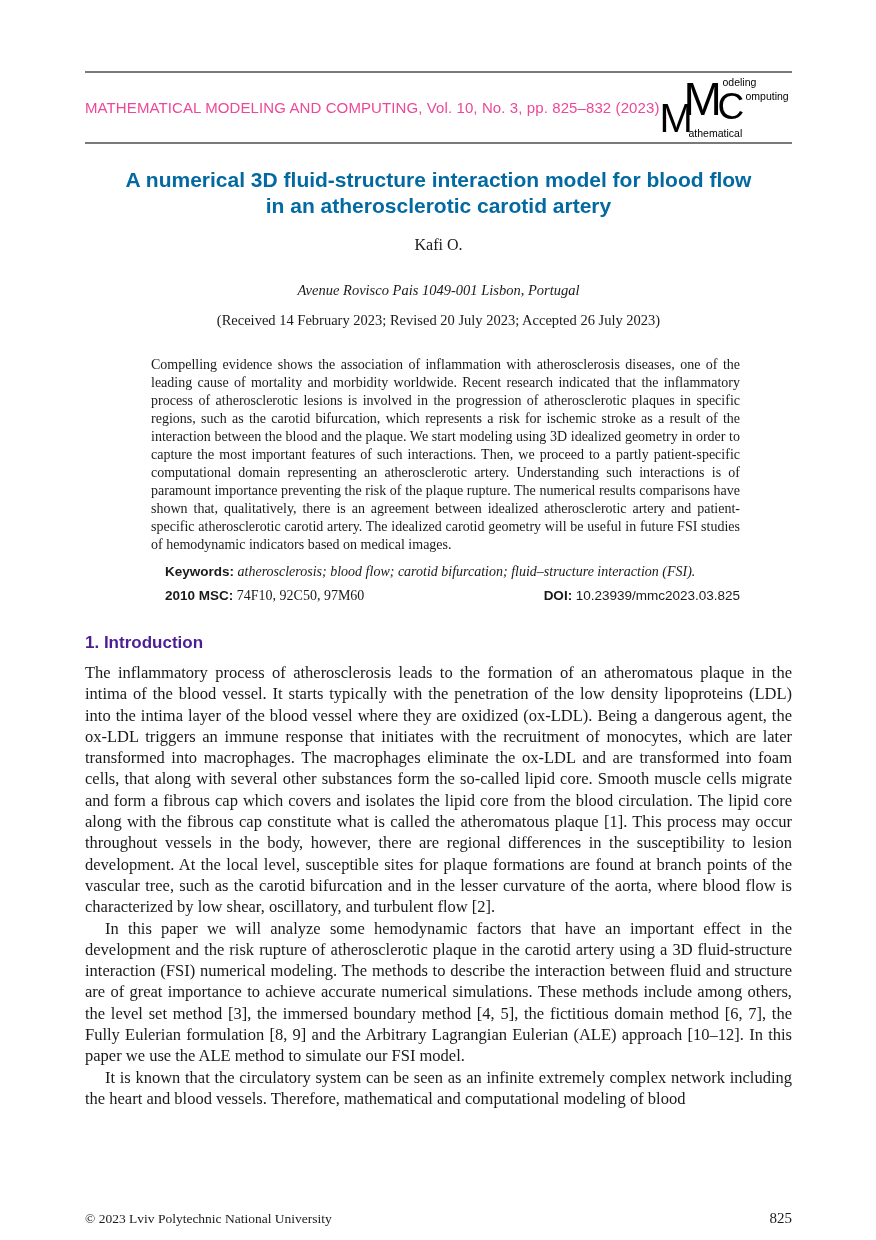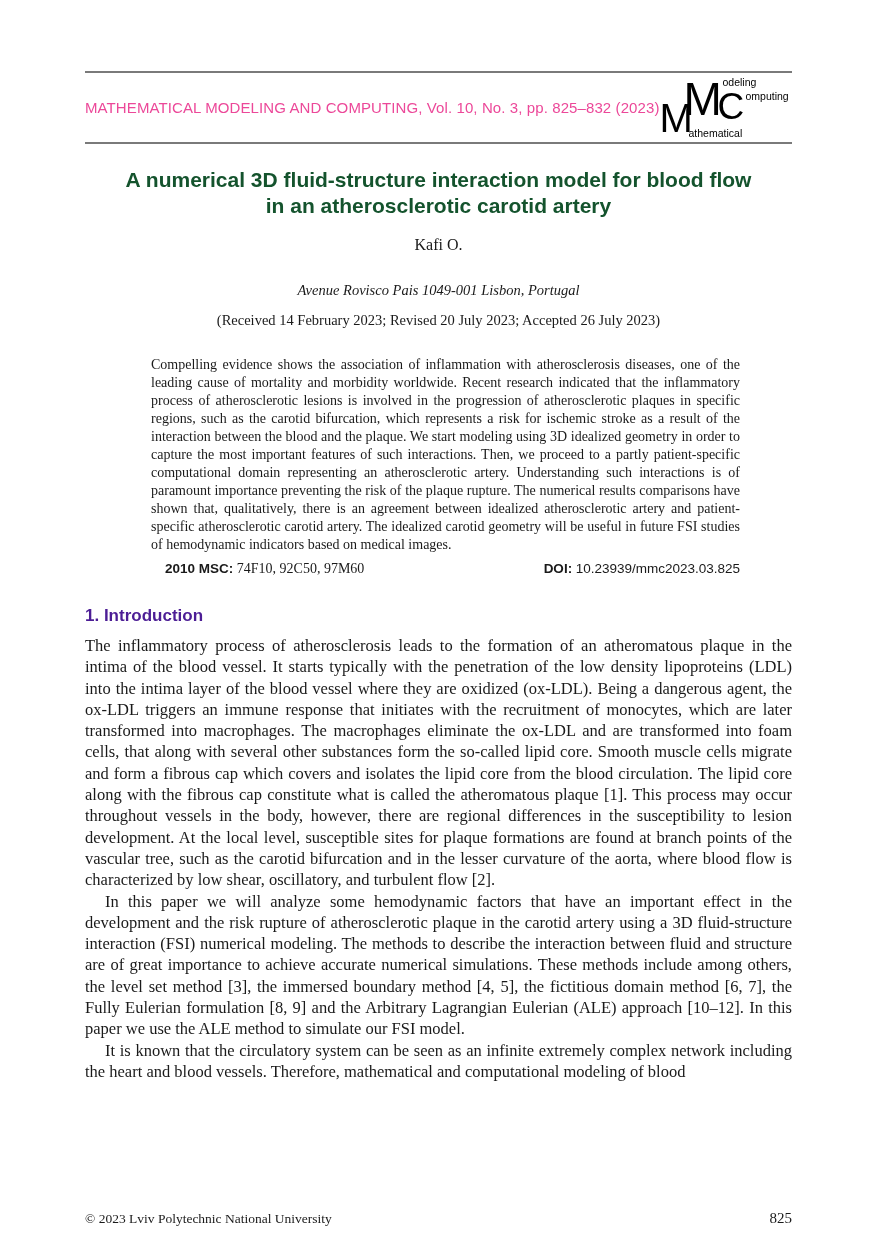--- a/index.html
+++ b/index.html
@@ -58,21 +58,21 @@
   .lg-c    { left: 58px; top: 12px;  font-size: 37px; }
   .lg-comp { left: 86px; top: 15px;  font-size: 10.5px; }
 
   .title {
     margin: 23px 0 0 0;
     text-align: center;
     font-family: "Liberation Sans", sans-serif;
     font-weight: bold;
     font-size: 21px;
     line-height: 26px;
-    color: #14532d;
+    color: #0369a1;
   }
   .author {
     margin-top: 17px;
     text-align: center;
     font-size: 16px;
   }
   .affiliation {
     margin-top: 8px;
     text-align: center;
     font-style: italic;
@@ -163,20 +163,21 @@
   <h1 class="title"><span>A numerical 3D fluid-structure interaction model for blood flow</span><br><span>in an atherosclerotic carotid artery</span></h1>
 
   <div class="author">Kafi O.</div>
 
   <div class="affiliation"><br><span>Avenue Rovisco Pais 1049-001 Lisbon, Portugal</span></div>
 
   <div class="received">(Received 14 February 2023; Revised 20 July 2023; Accepted 26 July 2023)</div>
 
   <div class="abstract">Compelling evidence shows the association of inflammation with atherosclerosis diseases, one of the leading cause of mortality and morbidity worldwide. Recent research indicated that the inflammatory process of atherosclerotic lesions is involved in the progression of atherosclerotic plaques in specific regions, such as the carotid bifurcation, which represents a risk for ischemic stroke as a result of the interaction between the blood and the plaque. We start modeling using 3D idealized geometry in order to capture the most important features of such interactions. Then, we proceed to a partly patient-specific computational domain representing an atherosclerotic artery. Understanding such interactions is of paramount importance preventing the risk of the plaque rupture. The numerical results comparisons have shown that, qualitatively, there is an agreement between idealized atherosclerotic artery and patient-specific atherosclerotic carotid artery. The idealized carotid geometry will be useful in future FSI studies of hemodynamic indicators based on medical images.</div>
 
+  <p class="meta-block keywords"><span class="label">Keywords:</span> <span class="kw-val">atherosclerosis; blood flow; carotid bifurcation; fluid–structure interaction (FSI).</span></p>
 
   <div class="msc-row">
     <span class="msc-left"><span class="label">2010 MSC:</span> <span class="msc-val">74F10, 92C50, 97M60</span></span>
     <span class="doi-right"><span class="label">DOI:</span> <span class="doi-val">10.23939/mmc2023.03.825</span></span>
   </div>
 
   <h2 class="section-heading">1. Introduction</h2>
 
   <p class="body-par first-par">The inflammatory process of atherosclerosis leads to the formation of an atheromatous plaque in the intima of the blood vessel. It starts typically with the penetration of the low density lipoproteins (LDL) into the intima layer of the blood vessel where they are oxidized (ox-LDL). Being a dangerous agent, the ox-LDL triggers an immune response that initiates with the recruitment of monocytes, which are later transformed into macrophages. The macrophages eliminate the ox-LDL and are transformed into foam cells, that along with several other substances form the so-called lipid core. Smooth muscle cells migrate and form a fibrous cap which covers and isolates the lipid core from the blood circulation. The lipid core along with the fibrous cap constitute what is called the atheromatous plaque [1]. This process may occur throughout vessels in the body, however, there are regional differences in the susceptibility to lesion development. At the local level, susceptible sites for plaque formations are found at branch points of the vascular tree, such as the carotid bifurcation and in the lesser curvature of the aorta, where blood flow is characterized by low shear, oscillatory, and turbulent flow [2].</p>
   <p class="body-par indent">In this paper we will analyze some hemodynamic factors that have an important effect in the development and the risk rupture of atherosclerotic plaque in the carotid artery using a 3D fluid-structure interaction (FSI) numerical modeling. The methods to describe the interaction between fluid and structure are of great importance to achieve accurate numerical simulations. These methods include among others, the level set method [3], the immersed boundary method [4, 5], the fictitious domain method [6, 7], the Fully Eulerian formulation [8, 9] and the Arbitrary Lagrangian Eulerian (ALE) approach [10–12]. In this paper we use the ALE method to simulate our FSI model.</p>

